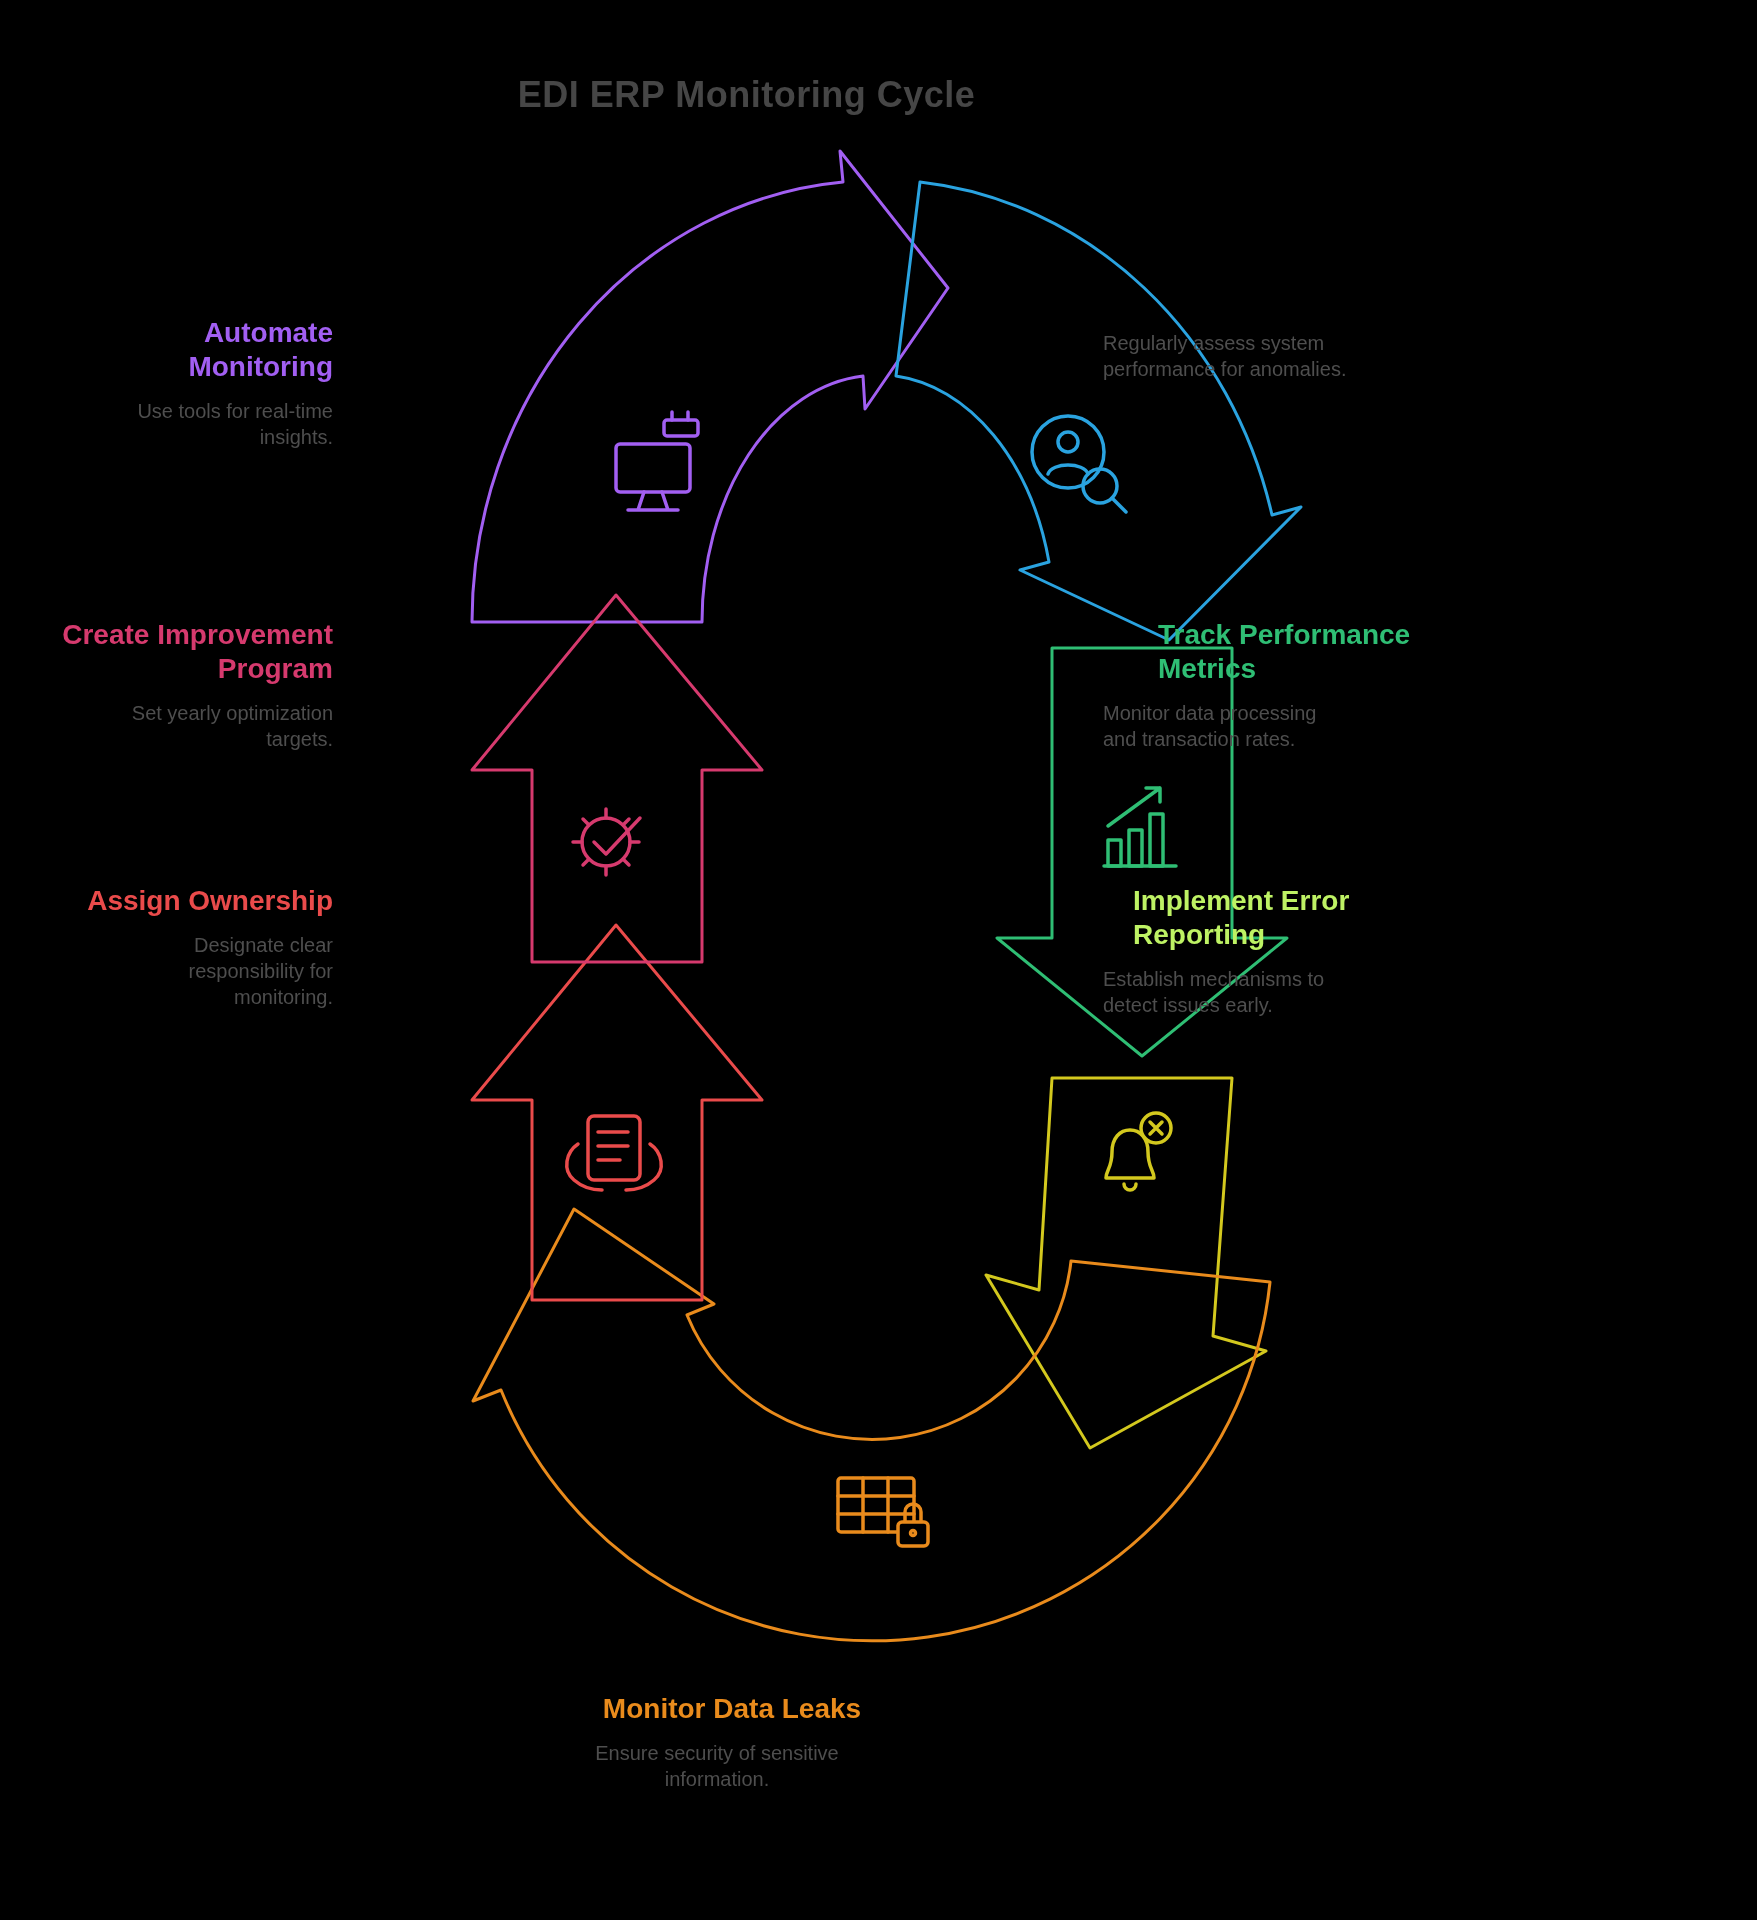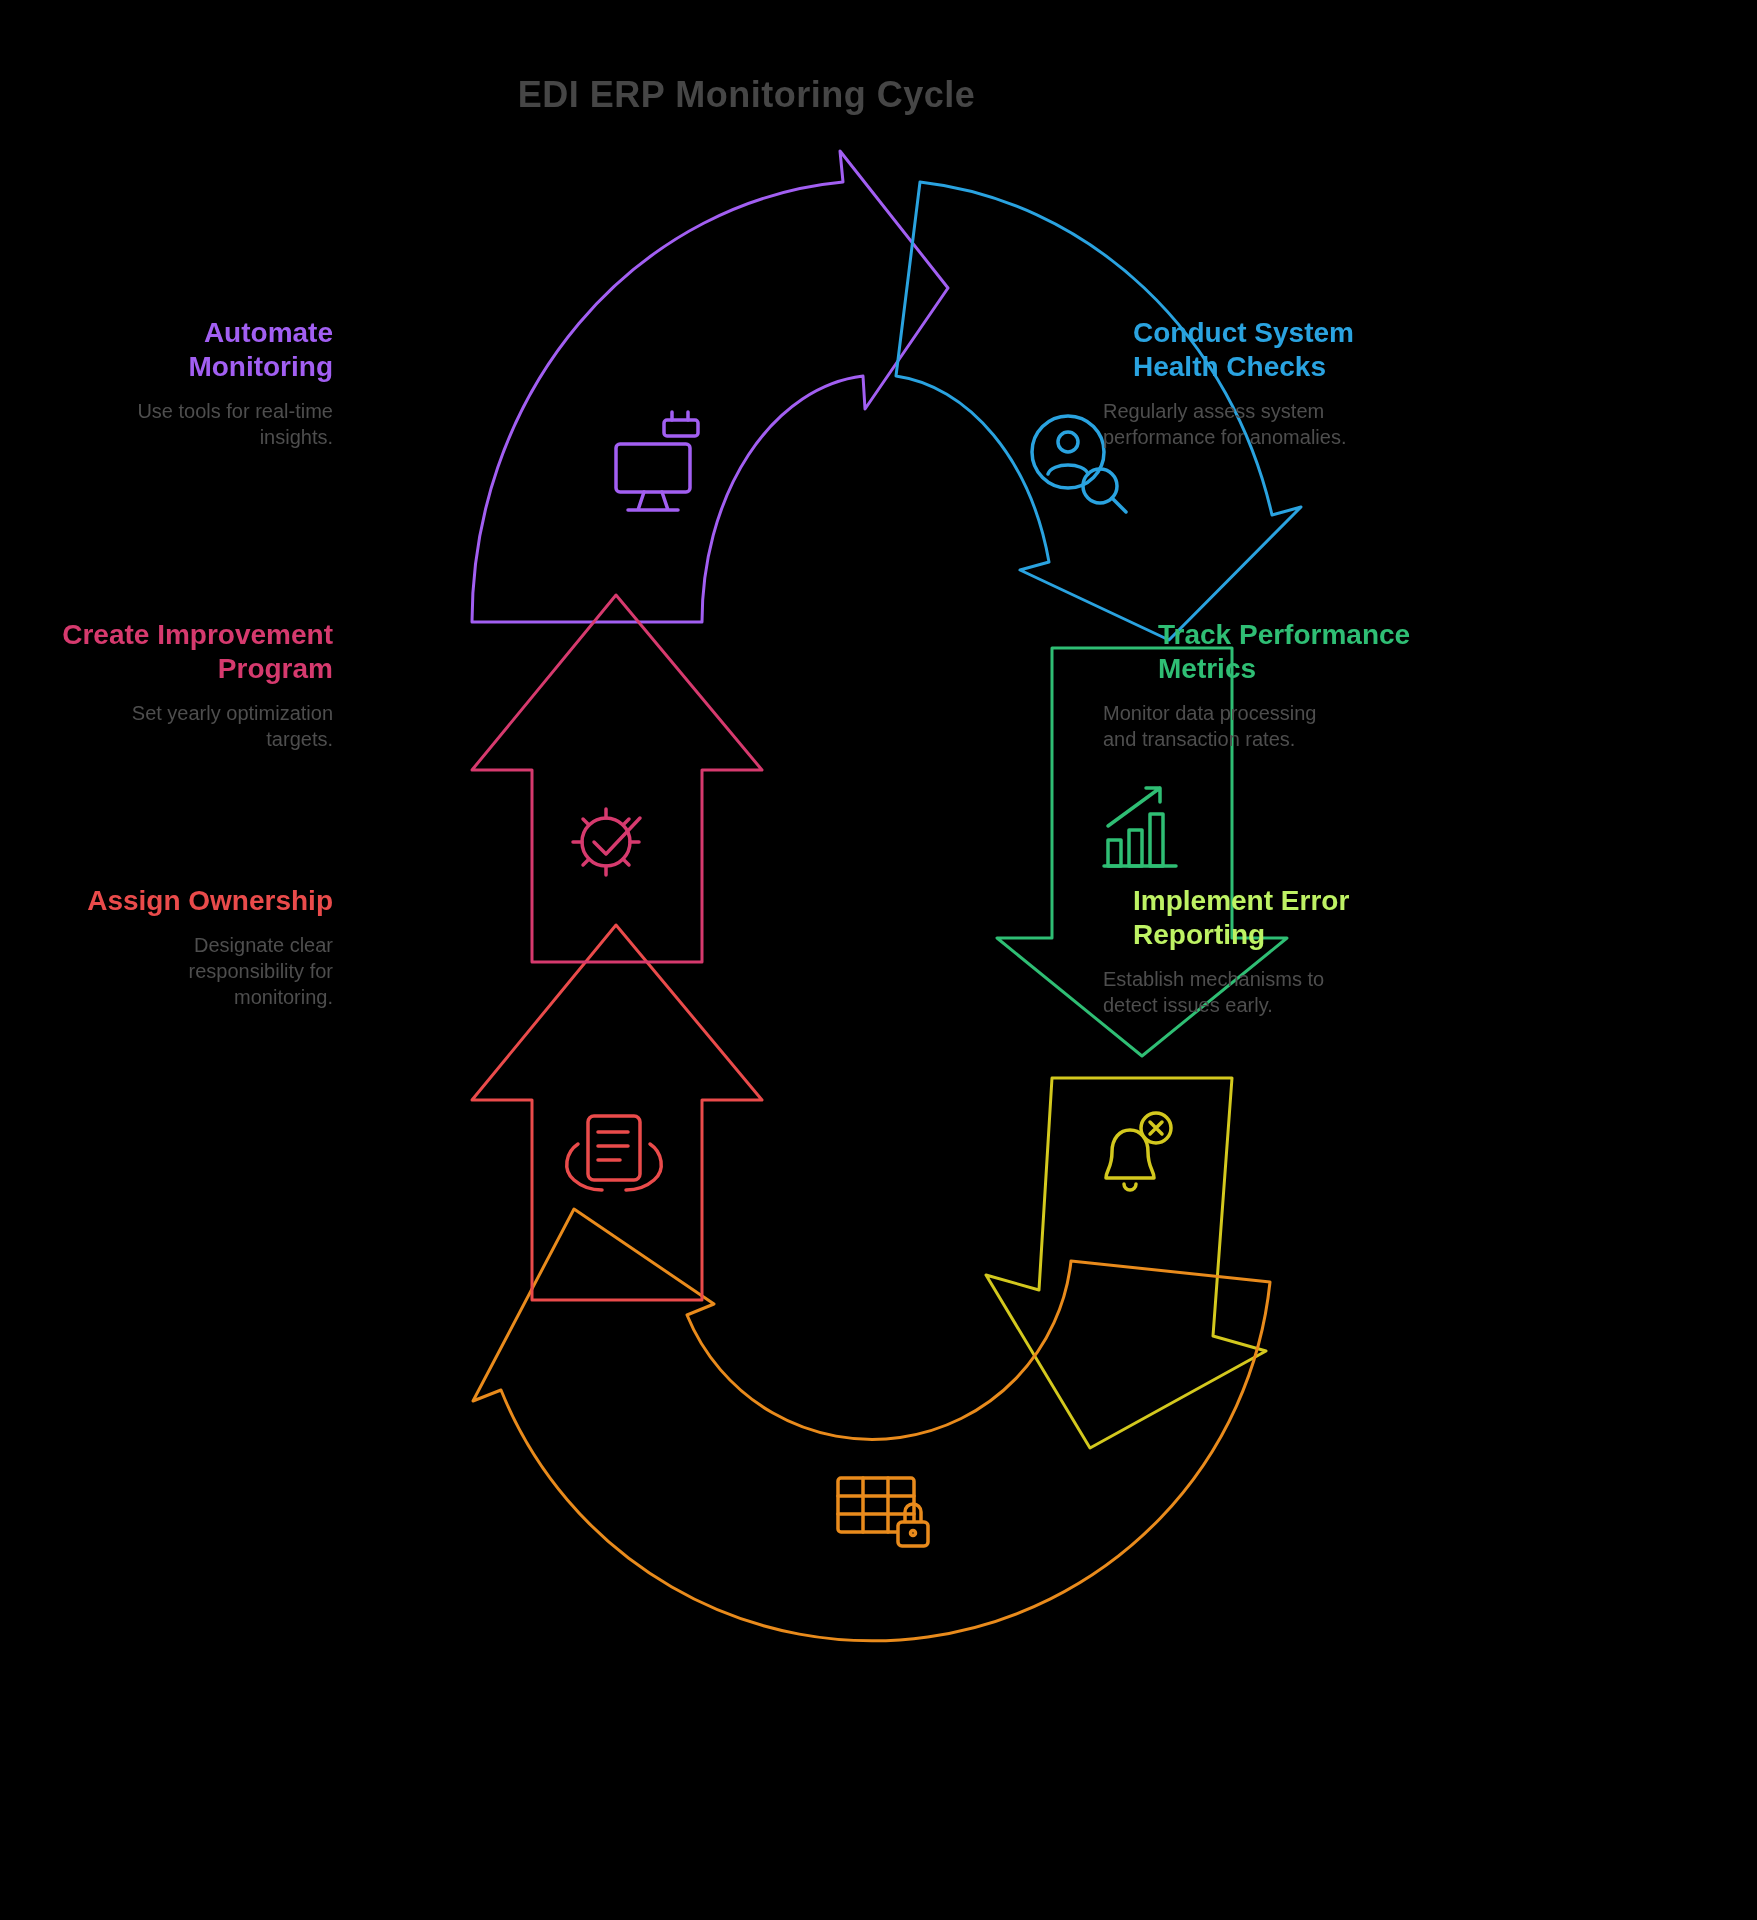--- a/index.html
+++ b/index.html
@@ -110,22 +110,20 @@
   </svg>
 
   <div class="step align-right pos-automate">
     <h2 style="color: rgb(162, 95, 242);">Automate
 Monitoring</h2>
     <p>Use tools for real-time
 insights.</p>
   </div>
 
   <div class="step align-left pos-conduct">
-    <h2 style="color: rgb(42, 163, 224);">Conduct System
-Health Checks</h2>
     <p>Regularly assess system
 performance for anomalies.</p>
   </div>
 
   <div class="step align-right pos-create">
     <h2 style="color: rgb(214, 58, 110);">Create Improvement
 Program</h2>
     <p>Set yearly optimization
 targets.</p>
   </div>
@@ -144,14 +142,19 @@
 monitoring.</p>
   </div>
 
   <div class="step align-left pos-implement">
     <h2 style="color: #bef264;">Implement Error
 Reporting</h2>
     <p>Establish mechanisms to
 detect issues early.</p>
   </div>
 
+  <div class="step align-center pos-leaks">
+    <h2 style="color: rgb(233, 139, 28);">Monitor Data Leaks</h2>
+    <p>Ensure security of sensitive
+information.</p>
+  </div>
 
 </div>
 
 </body></html>

